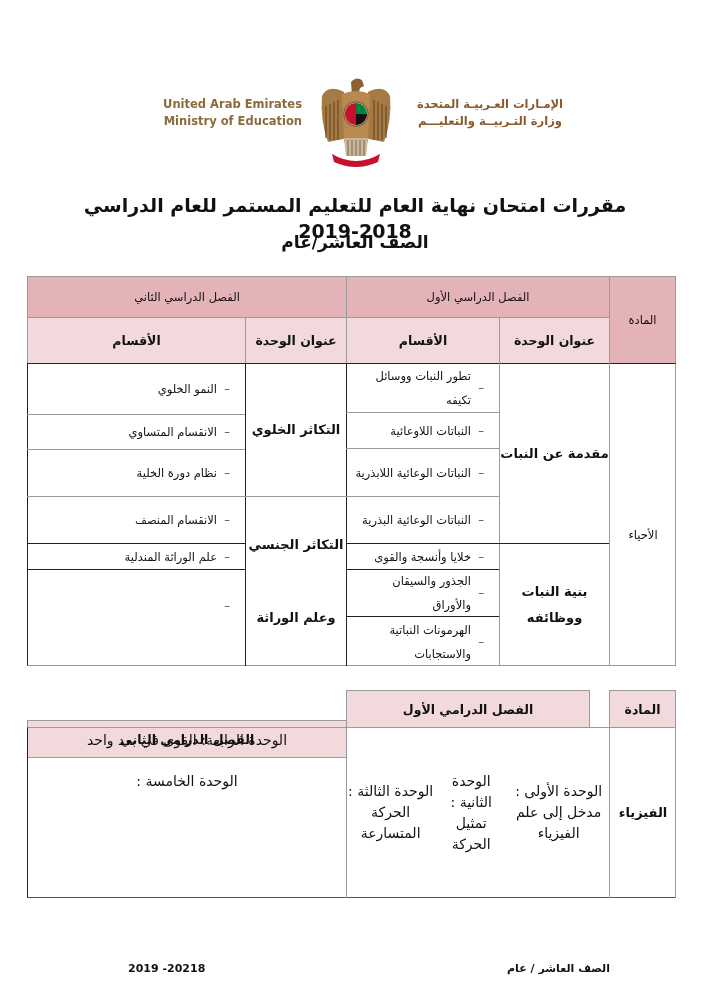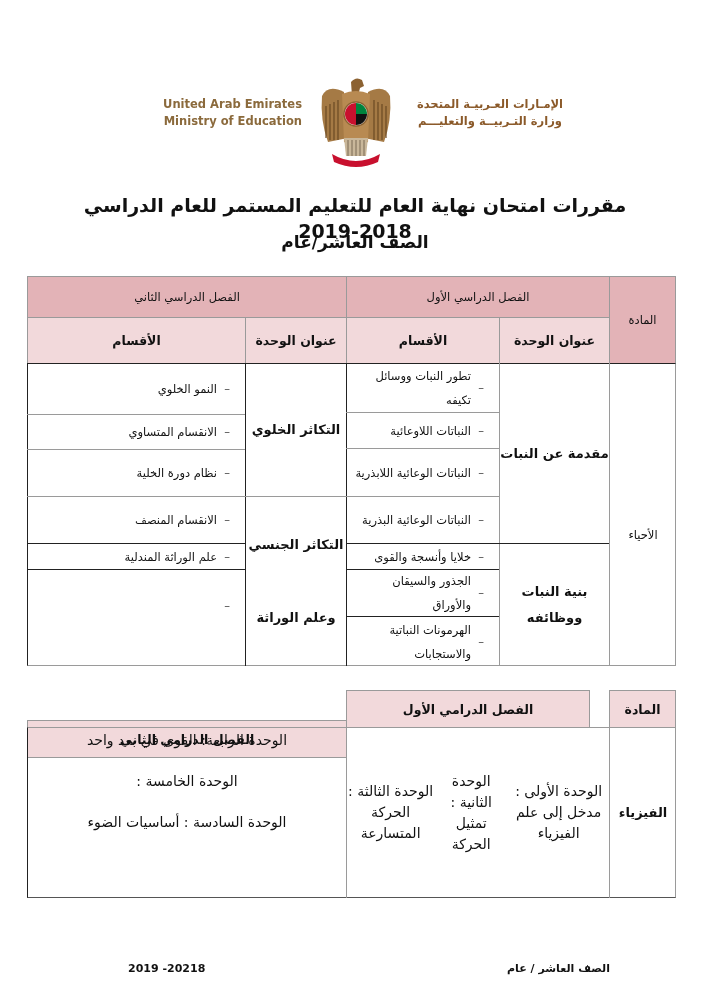--- a/index.html
+++ b/index.html
@@ -194,17 +194,16 @@
   <div>الوحدة الأولى : مدخل إلى علم الفيزياء</div>
   <div>الوحدة الثانية : تمثيل الحركة</div>
   <div>الوحدة الثالثة : الحركة المتسارعة</div>
 </div>
 
 <div class="abs physics" style="left:28px;top:730px;width:318px;text-align:center;direction:rtl;">
   <div>الوحدة الرابعة: القوى في بعد واحد</div>
   <div style="height:20px;"></div>
   <div>الوحدة الخامسة  :</div>
   <div style="height:20px;"></div>
-  <div>الوحدة السادسة  : أساسيات الضوء</div>
 </div>
 
 <div class="abs footer" style="left:440px;top:962px;width:170px;text-align:right;direction:rtl;">الصف العاشر / عام</div>
 <div class="abs footer" style="left:128px;top:962px;width:120px;text-align:left;">2019 -20218</div>
 
 </body></html>

